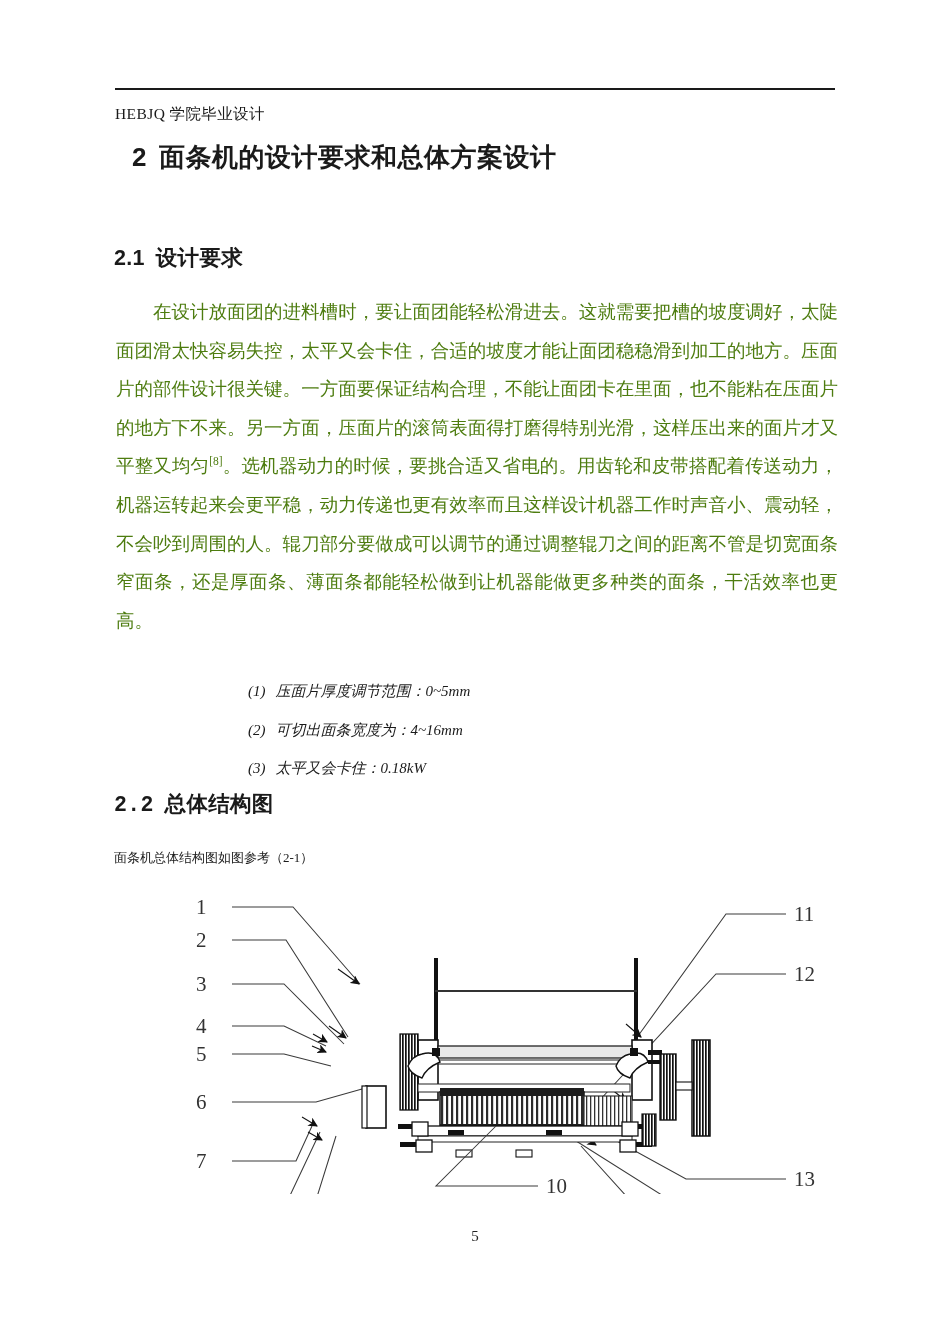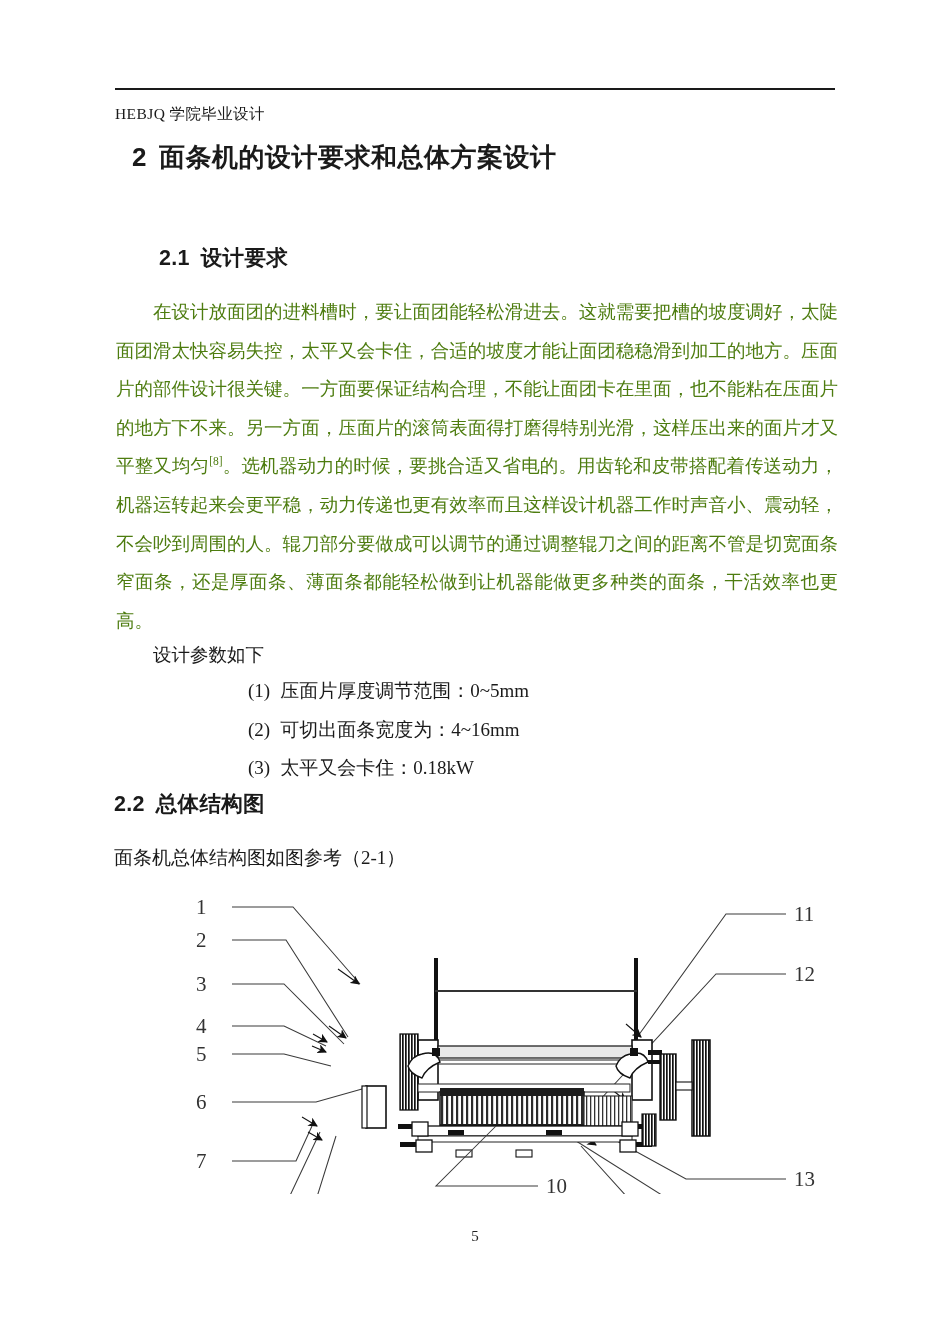--- a/index.html
+++ b/index.html
@@ -57,22 +57,22 @@
   .h2 {
     position: absolute;
     left: 114px;
     font-family: "Liberation Sans", "DejaVu Sans", sans-serif;
     font-weight: bold;
     font-size: 21.5px;
     letter-spacing: 0.3px;
     white-space: nowrap;
   }
   .h2 .num { margin-right: 11px; }
-  #h2-1 { top: 243px; margin-left: 45px; }
-  #h2-2 { top: 789px; }
+  #h2-1 { top: 243px; }
+  #h2-2 { top: 789px; font-family: Liberation Mono, monospace; }
 
   
   .body-para {
     position: absolute;
     left: 116px;
     top: 293px;
     width: 722px;
     font-size: 18.5px;
     line-height: 38.6px;
     text-align: justify;
@@ -94,34 +94,35 @@
     line-height: 38.6px;
     text-indent: 2em;
     width: 722px;
   }
 
   .param-list {
     position: absolute;
     left: 116px;
     top: 672px;
     width: 722px;
-    font-size: 19px;
+    font-size: 15px;
     line-height: 38.6px;
+    font-style: italic;
   }
   .param-item {
     padding-left: 132px;
     white-space: nowrap;
   }
   .param-item .marker { margin-right: 10px; }
 
   .fig-intro {
     position: absolute;
     left: 114px;
     top: 843px;
-    font-size: 19px;
+    font-size: 13px;
     line-height: 30px;
     white-space: nowrap;
     text-align: center;
   }
 
   
   .figure-wrap {
     position: absolute;
     left: 186px;
     top: 874px;
@@ -152,21 +153,20 @@
   <div class="h1">
     <span class="num">2</span><span>面条机的设计要求和总体方案设计</span>
   </div>
 
   <div class="h2" id="h2-1">
     <span class="num">2.1</span><span>设计要求</span>
   </div>
 
   <div class="body-para"><span>在设计放面团的进料槽时，要让面团能轻松滑进去。这就需要把槽的坡度调好，太陡面团滑太快容易失控，太平又会卡住，合适的坡度才能让面团稳稳滑到加工的地方。压面片的部件设计很关键。一方面要保证结构合理，不能让面团卡在里面，也不能粘在压面片的地方下不来。另一方面，压面片的滚筒表面得打磨得特别光滑，这样压出来的面片才又平整又均匀</span><span class="sup">[8]</span><span>。选机器动力的时候，要挑合适又省电的。用齿轮和皮带搭配着传送动力，机器运转起来会更平稳，动力传递也更有效率而且这样设计机器工作时声音小、震动轻，不会吵到周围的人。辊刀部分要做成可以调节的通过调整辊刀之间的距离不管是切宽面条窄面条，还是厚面条、薄面条都能轻松做到让机器能做更多种类的面条，干活效率也更高。</span></div>
 
-  <div class="lead-in">设计参数如下</div>
 
   <div class="param-list">
     <div class="param-item"><span class="marker">(1)</span><span>压面片厚度调节范围：0~5mm</span></div>
     <div class="param-item"><span class="marker">(2)</span><span>可切出面条宽度为：4~16mm</span></div>
     <div class="param-item"><span class="marker">(3)</span><span>太平又会卡住：0.18kW</span></div>
   </div>
 
   <div class="h2" id="h2-2">
     <span class="num">2.2</span><span>总体结构图</span>
   </div>

